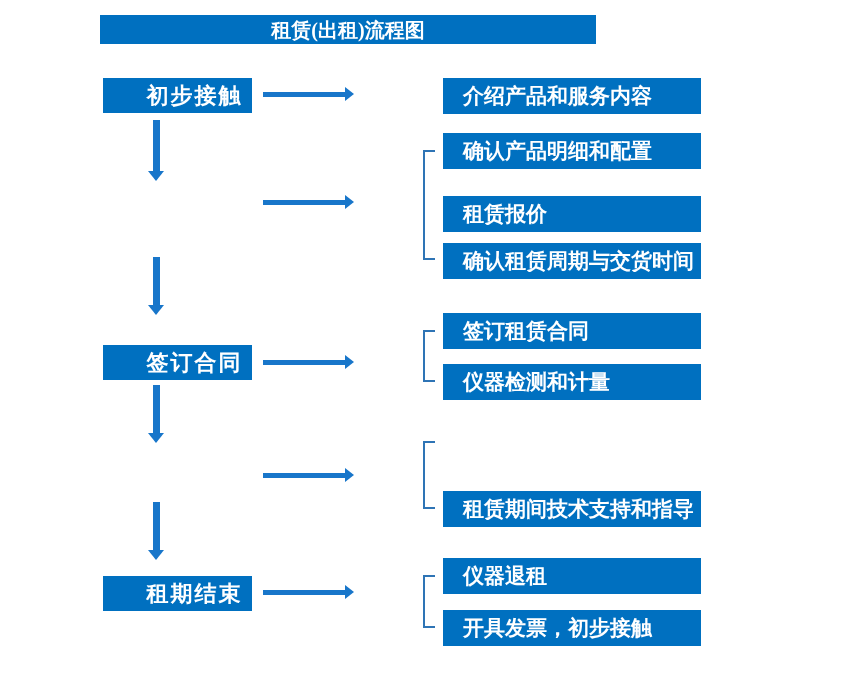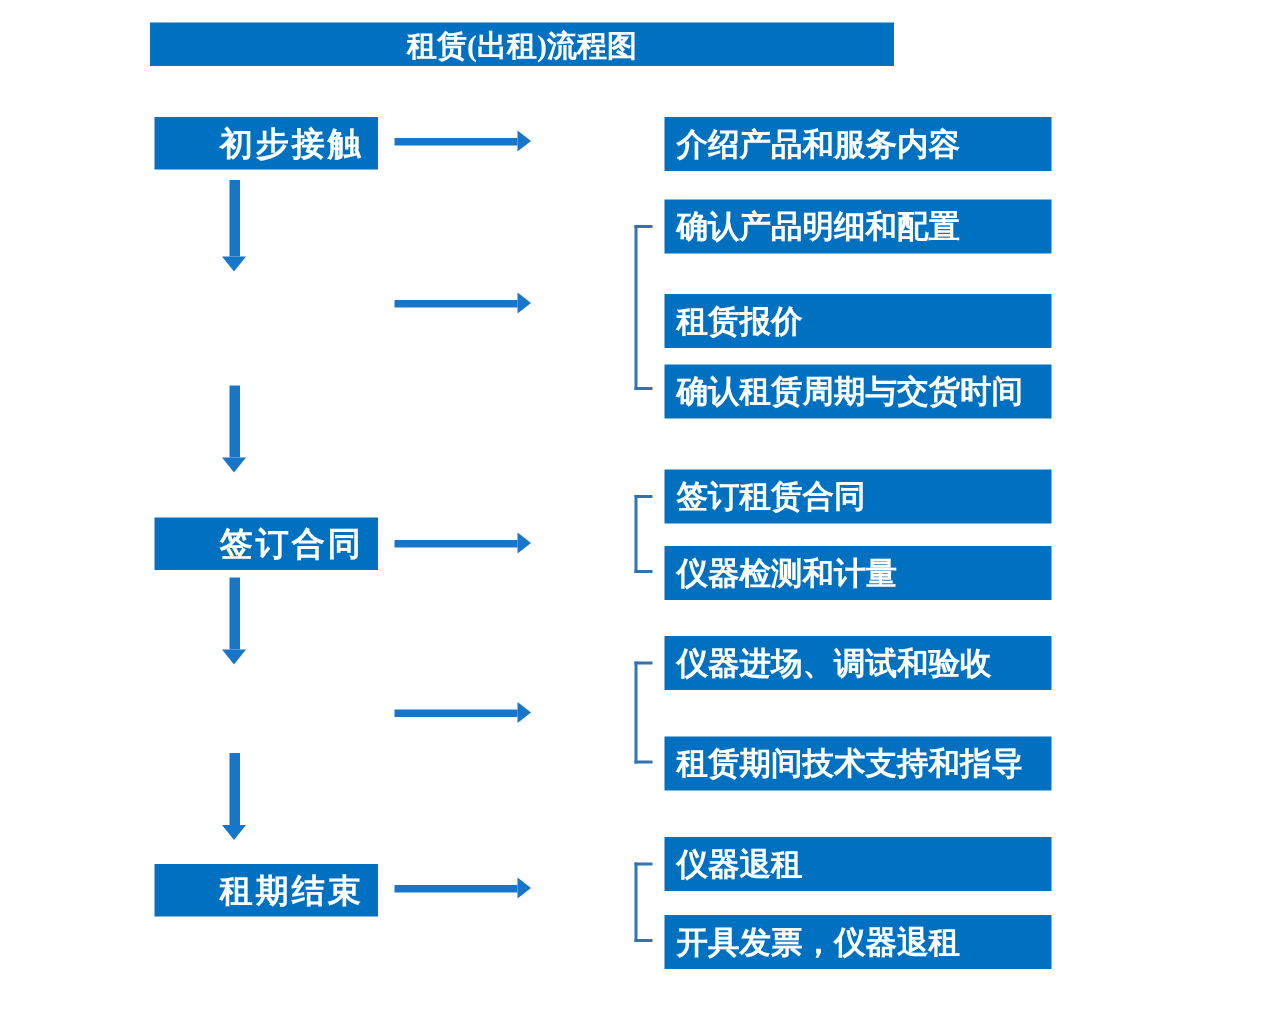--- a/index.html
+++ b/index.html
@@ -29,21 +29,21 @@
   .lbox{
     position:absolute;left:103px;width:115px;height:35px;
     background:var(--box-blue);
     display:flex;align-items:center;justify-content:center;
     color:var(--text-white);font-size:22px;font-weight:bold;letter-spacing:2px;padding-left:34px;
   }
   .rbox{
     position:absolute;left:443px;width:258px;height:36px;
     background:var(--box-blue);
     display:flex;align-items:center;
-    padding-left:8px;box-sizing:border-box;
+    padding-left:20px;box-sizing:border-box;
     color:var(--text-white);font-size:21px;font-weight:bold;
   }
   
   .varrow{
     position:absolute;left:153px;width:7px;
     background:var(--arrow-blue);
   }
   .varrow::after{
     content:"";position:absolute;top:100%;left:-5px;
     border-left:8px solid transparent;
@@ -101,19 +101,18 @@
 
   <div class="rbox" style="top:78px">介绍产品和服务内容</div>
 
   <div class="rbox" style="top:133px">确认产品明细和配置</div>
   <div class="rbox" style="top:196px">租赁报价</div>
   <div class="rbox" style="top:243px">确认租赁周期与交货时间</div>
 
   <div class="rbox" style="top:313px">签订租赁合同</div>
   <div class="rbox" style="top:364px">仪器检测和计量</div>
 
-  <div class="rbox" style="top:424px">仪器进场、调试和验收</div>
   <div class="rbox" style="top:491px">租赁期间技术支持和指导</div>
 
   <div class="rbox" style="top:558px">仪器退租</div>
-  <div class="rbox" style="top:610px">开具发票，仪器退租</div>
+  <div class="rbox" style="top:610px">开具发票，初步接触</div>
 
 </div>
 
 </body></html>

